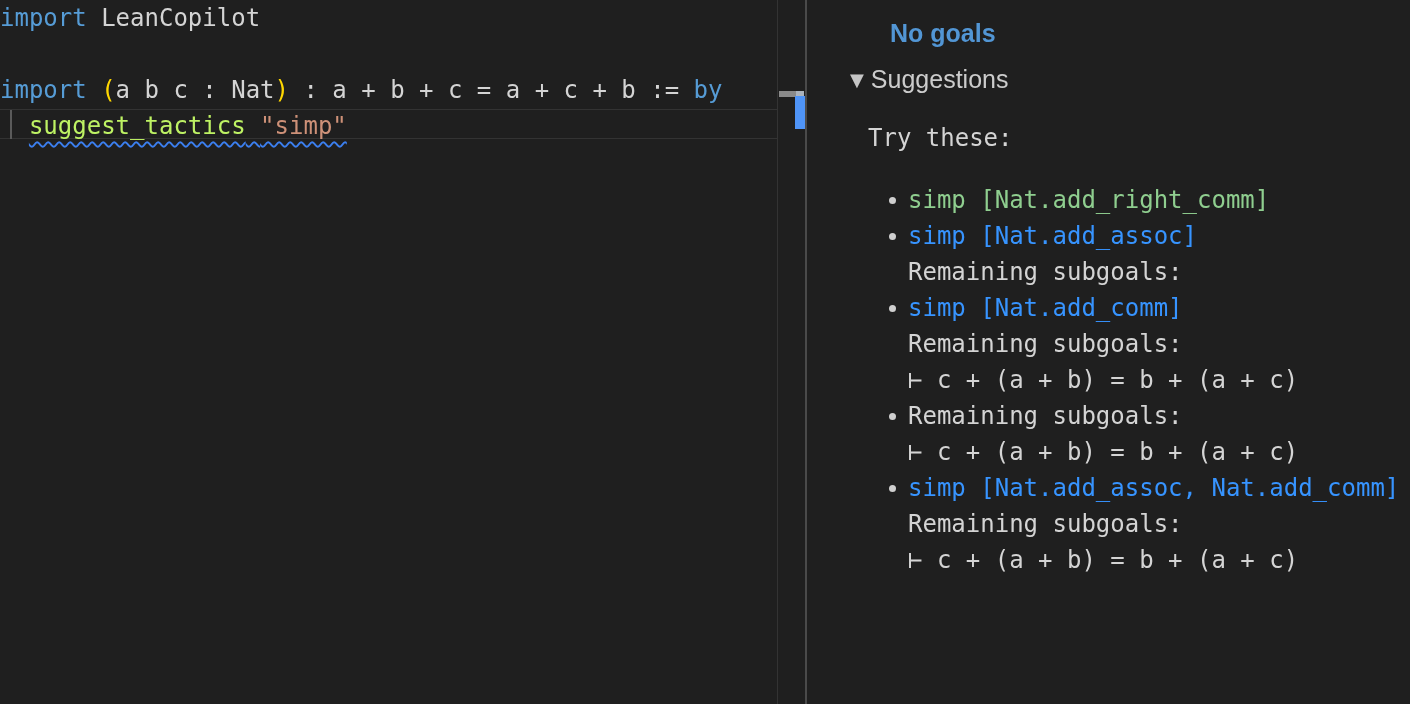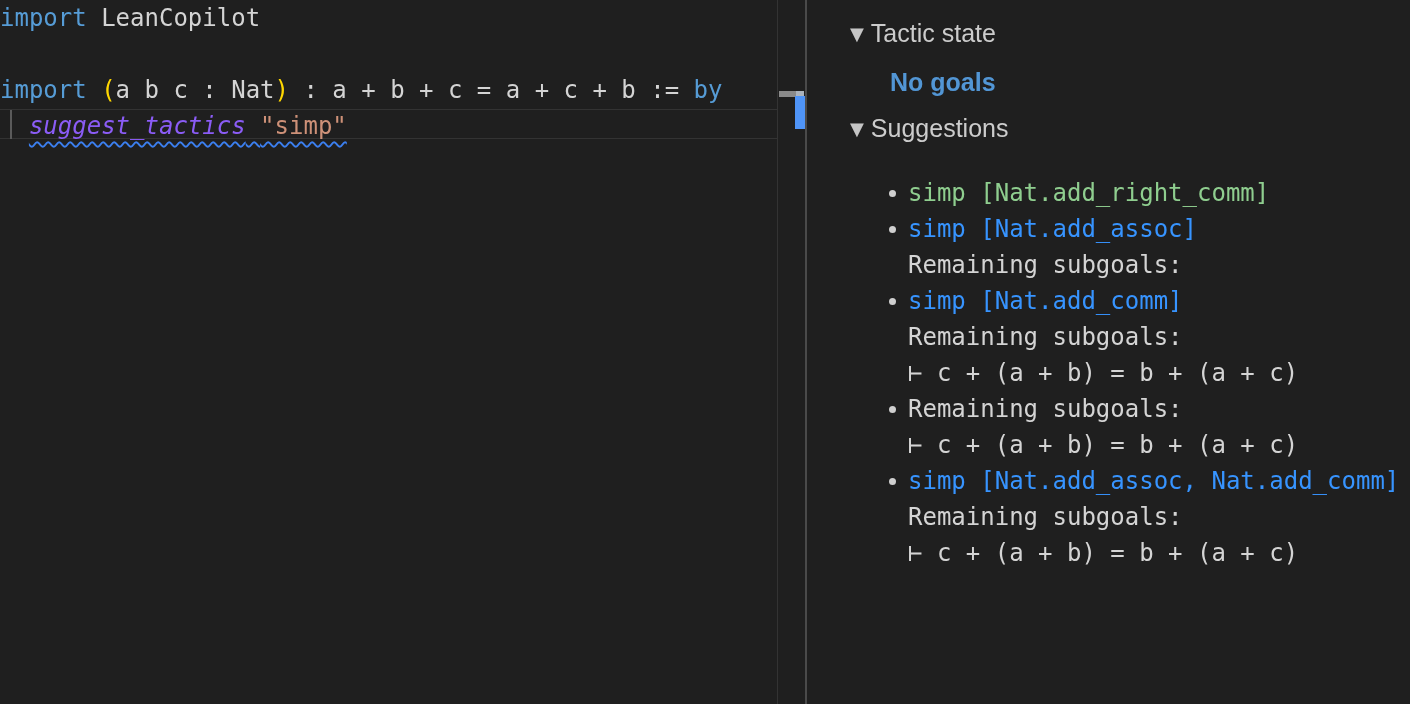--- a/index.html
+++ b/index.html
@@ -13,21 +13,21 @@
   
   .editor { position:absolute; left:0; top:0; width:777px; height:704px; }
   .code-line {
     position:absolute; left:0; right:0; height:36px; line-height:36px;
     white-space:pre;
     font-size:24px; color:#d4d4d4;
   }
   .tok-kw     { color:#569cd6; }
   .tok-plain  { color:#d4d4d4; }
   .tok-paren  { color:#ffd700; }
-  .tok-tactic { color:#8b5cf6;font-style:italic; }
+  .tok-tactic { color:#bef264; }
   .tok-str    { color:#ce9178; }
   .squiggle {
     text-decoration:underline; text-decoration-style:wavy;
     text-decoration-color:#3b7ff0; text-decoration-thickness:2px;
     text-underline-offset:7px;
   }
   .current-line {
     position:absolute; left:0; width:777px; top:109px; height:30px;
     border-top:1px solid #333333; border-bottom:1px solid #333333;
   }
@@ -109,26 +109,26 @@
 
   <div class="ruler">
     <div class="marker-gray"></div>
     <div class="marker-blue"></div>
   </div>
 
   <div class="divider"></div>
 
   <div class="infoview">
 
-    <div class="section-header"><span class="tri">▼</span><span>Tactic state</span></div>
 
     <div class="no-goals">No goals</div>
 
     <div class="section-header"><span class="tri">▼</span><span>Suggestions</span></div>
 
+    <div class="try-these">Try these:</div>
 
     <ul class="suggestion-list">
       <li>
         <span class="bullet"></span>
         <div class="sline tactic success">simp [Nat.add_right_comm]</div>
       </li>
       <li>
         <span class="bullet"></span>
         <div class="sline tactic link">simp [Nat.add_assoc]</div>
         <div class="sline goal-text">Remaining subgoals:</div>

